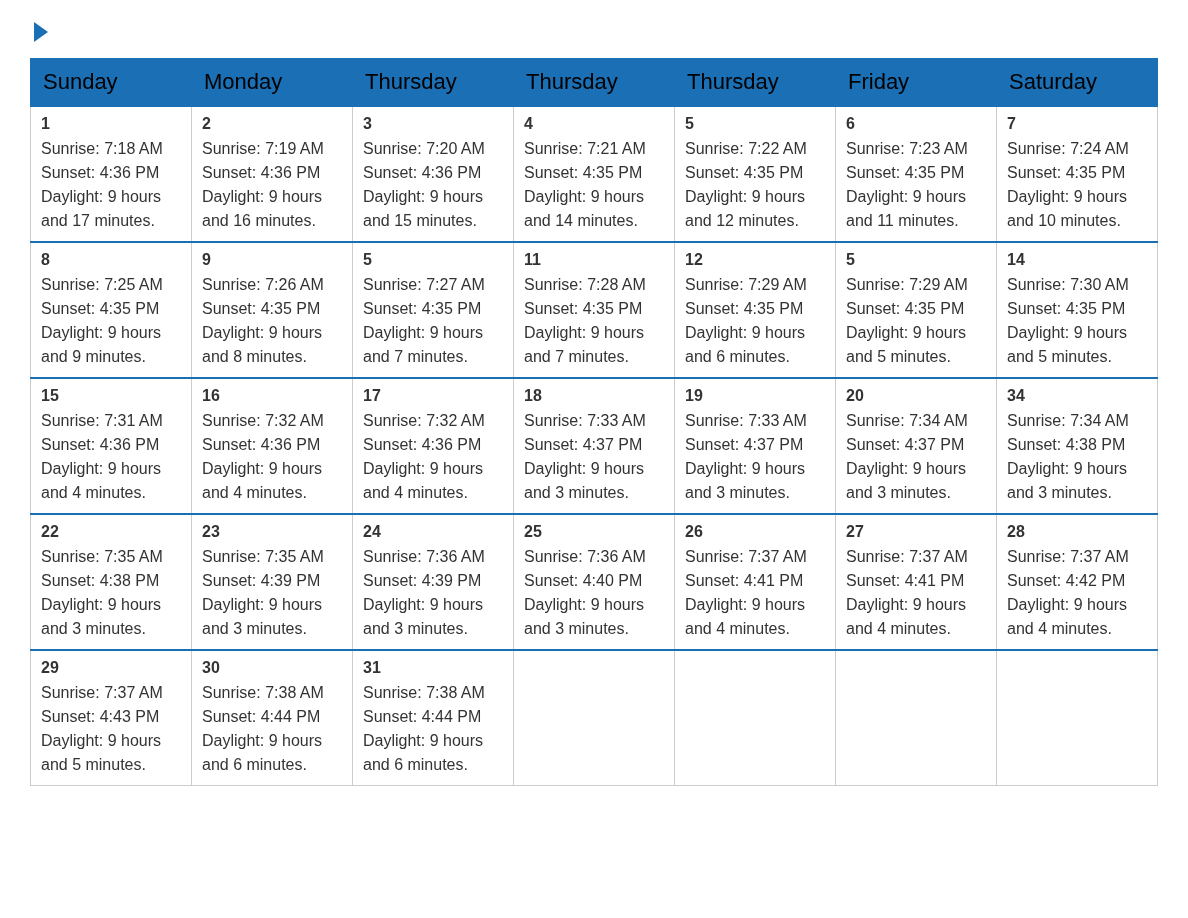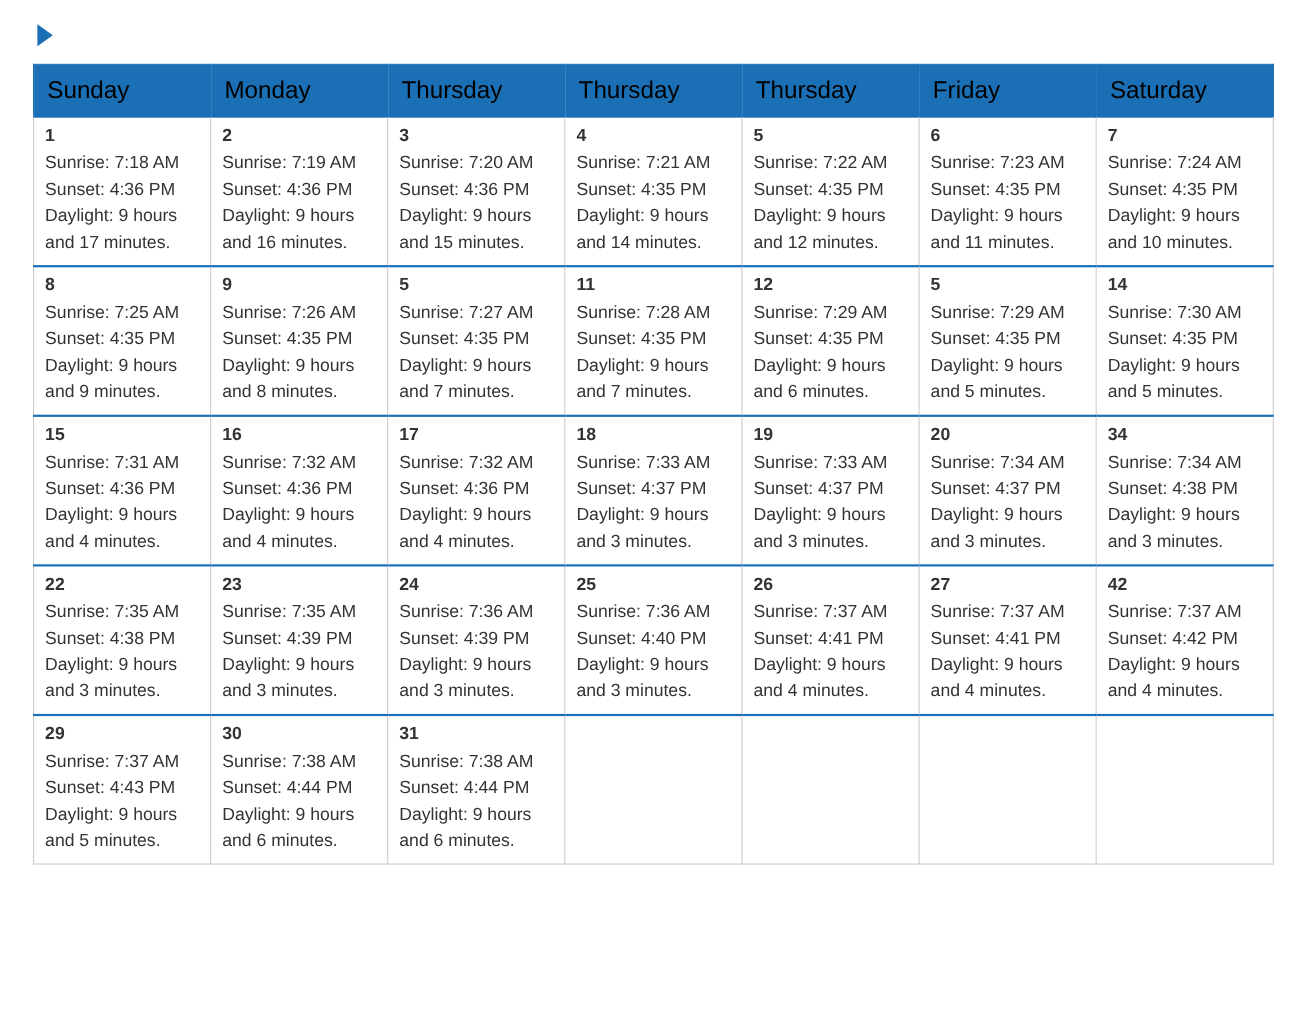--- a/index.html
+++ b/index.html
@@ -238,21 +238,21 @@
         </td>
         <td>
           <div class="day-number">26</div>
           <div class="day-info">Sunrise: 7:37 AM<br>Sunset: 4:41 PM<br>Daylight: 9 hours<br>and 4 minutes.</div>
         </td>
         <td>
           <div class="day-number">27</div>
           <div class="day-info">Sunrise: 7:37 AM<br>Sunset: 4:41 PM<br>Daylight: 9 hours<br>and 4 minutes.</div>
         </td>
         <td>
-          <div class="day-number">42</div>
+          <div class="day-number">28</div>
           <div class="day-info">Sunrise: 7:37 AM<br>Sunset: 4:42 PM<br>Daylight: 9 hours<br>and 4 minutes.</div>
         </td>
       </tr>
       <tr>
         <td>
           <div class="day-number">29</div>
           <div class="day-info">Sunrise: 7:37 AM<br>Sunset: 4:43 PM<br>Daylight: 9 hours<br>and 5 minutes.</div>
         </td>
         <td>
           <div class="day-number">30</div>

